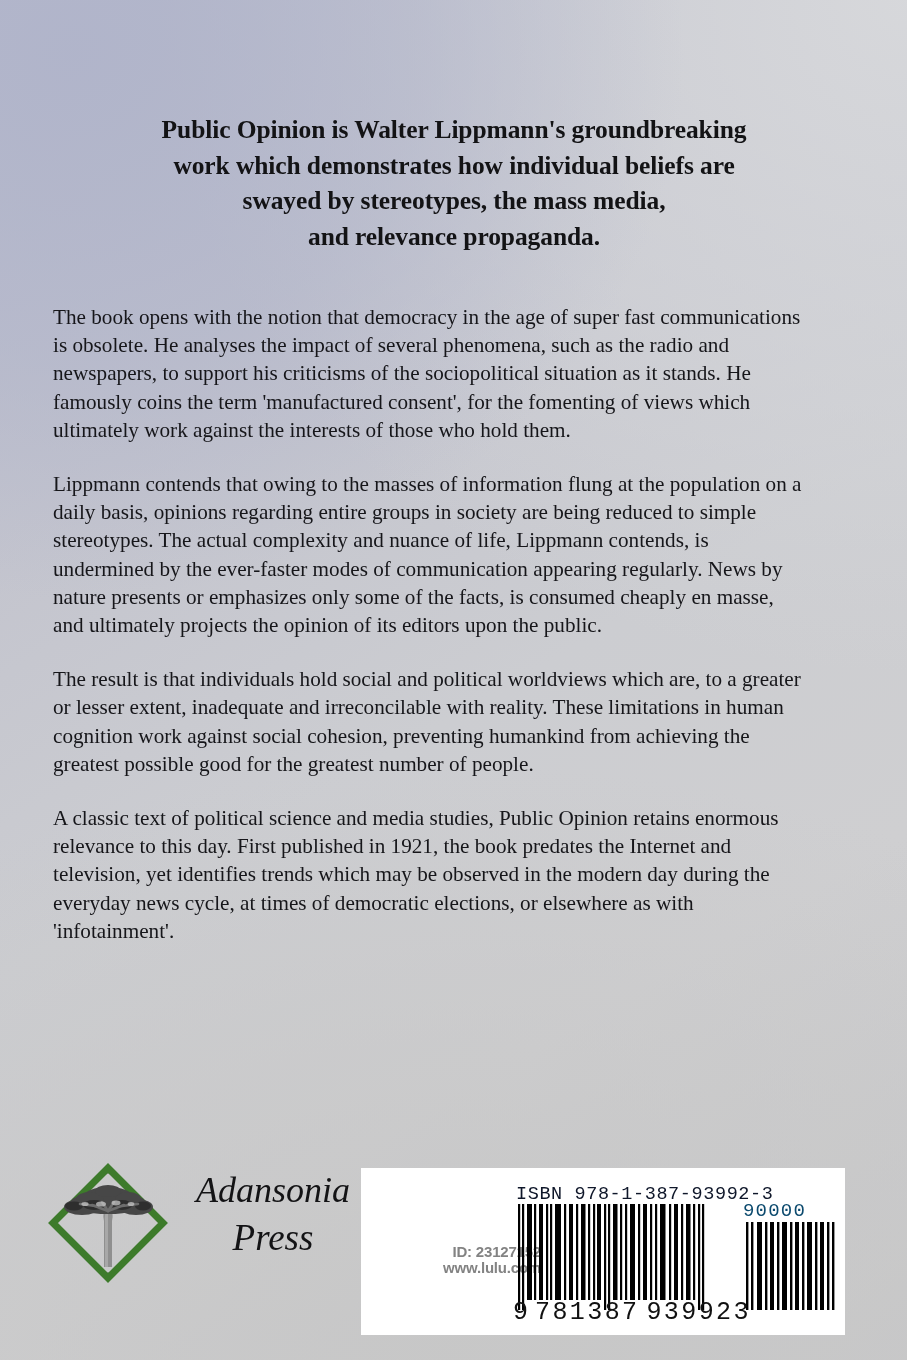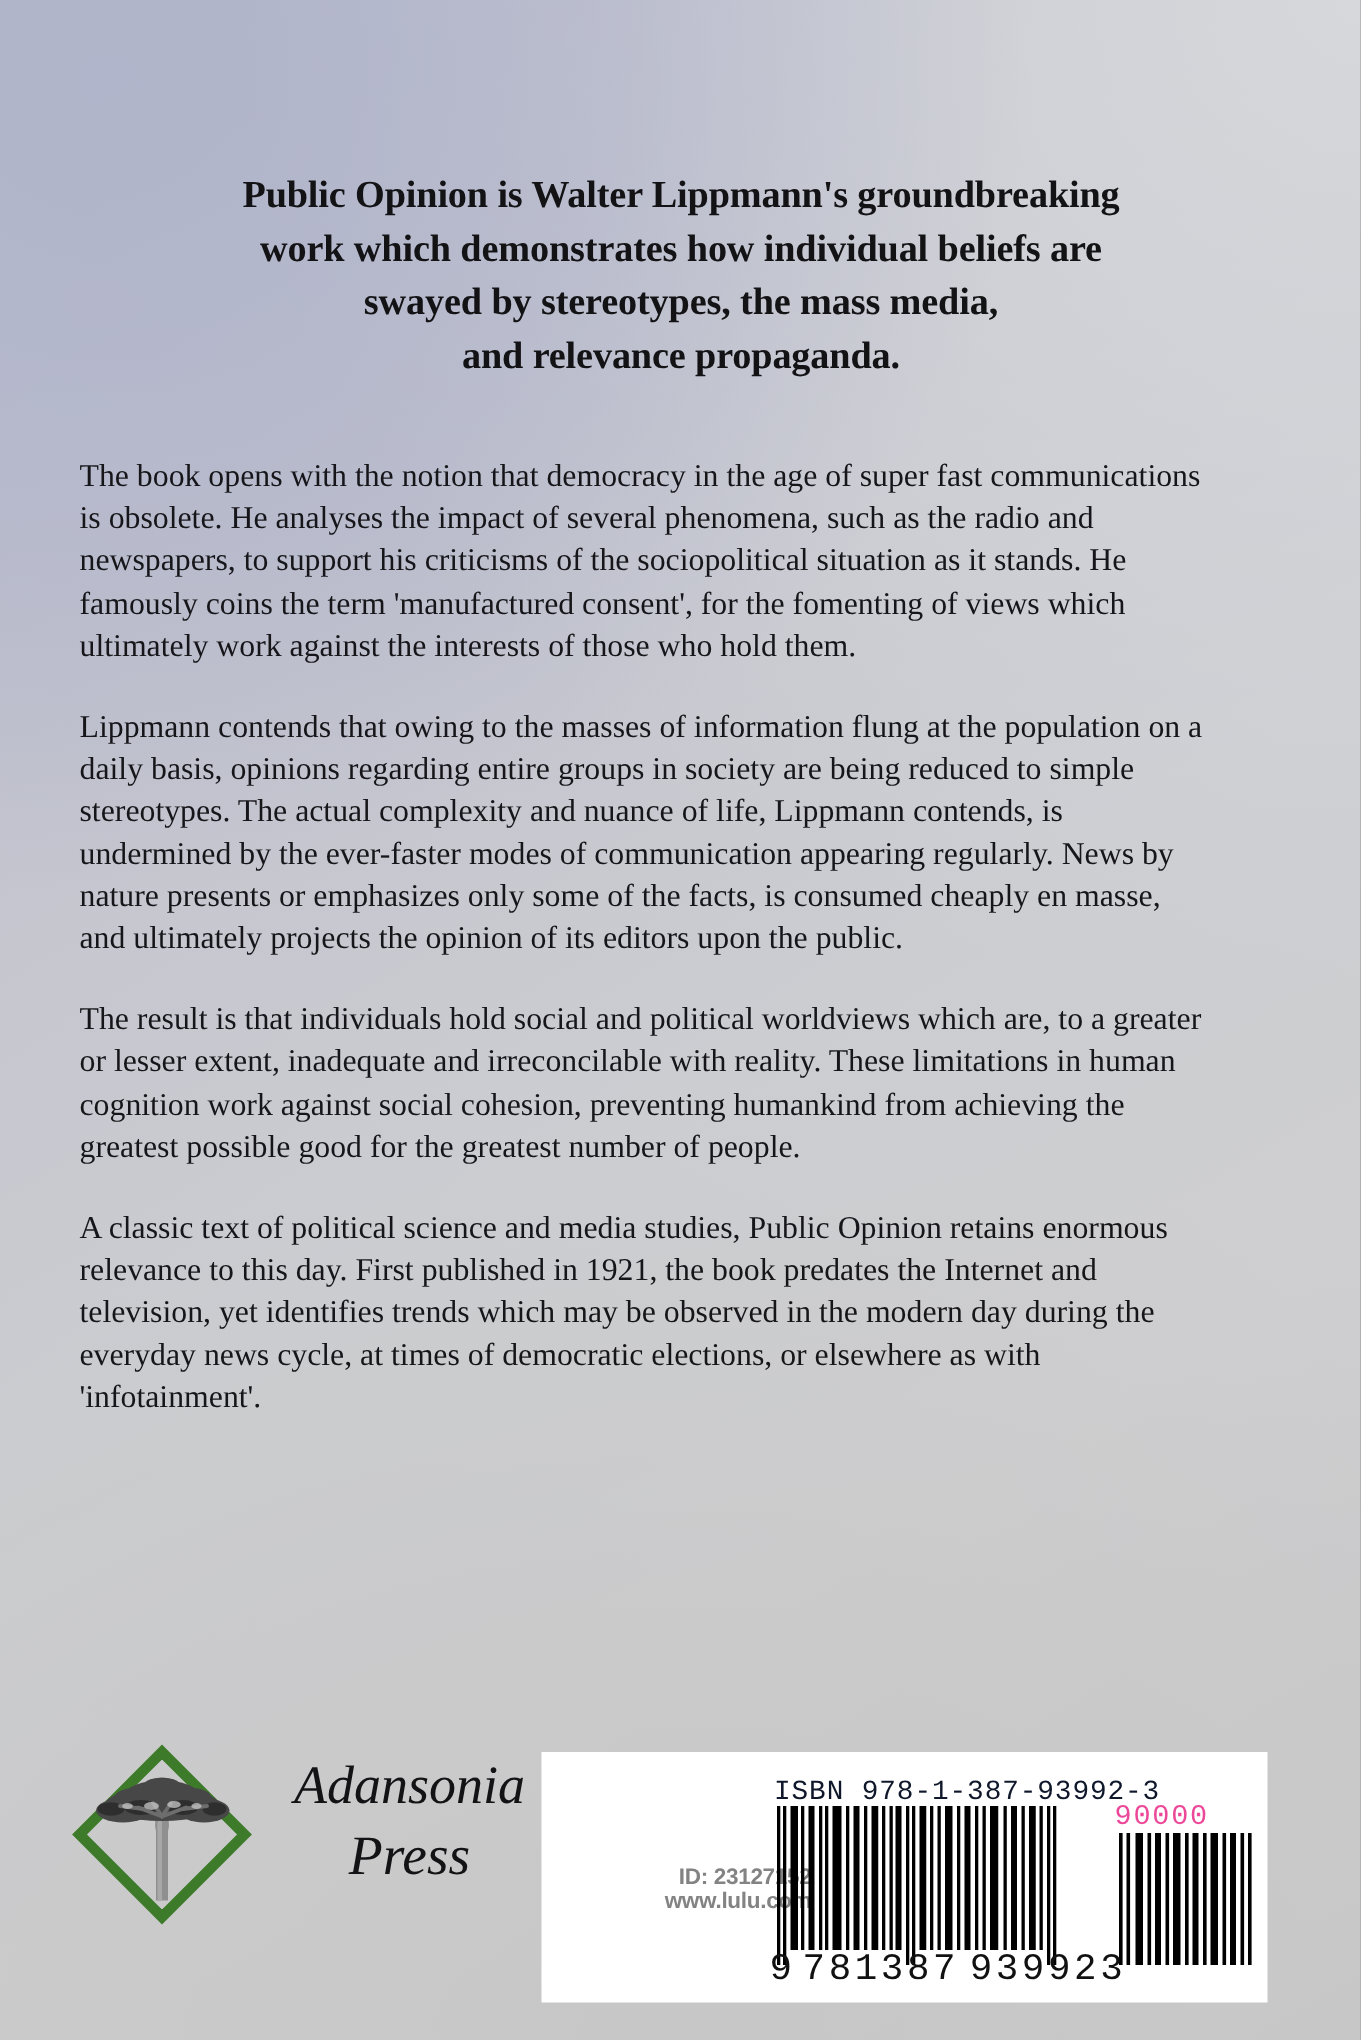--- a/index.html
+++ b/index.html
@@ -118,21 +118,21 @@
     color: #0f172a;
     white-space: nowrap;
   }
   .addon-text {
     position: absolute;
     left: 382px;
     top: 32px;
     font-family: "Liberation Mono", "DejaVu Sans Mono", monospace;
     font-size: 19px;
     letter-spacing: 1.2px;
-    color: #ec4899;
+    color: #0c4a6e;
     white-space: nowrap;
   }
   .ean-digits {
     position: absolute;
     left: 152px;
     top: 130px;
     width: 196px;
     font-family: "Liberation Mono", "DejaVu Sans Mono", monospace;
     font-size: 25px;
     color: #111;

